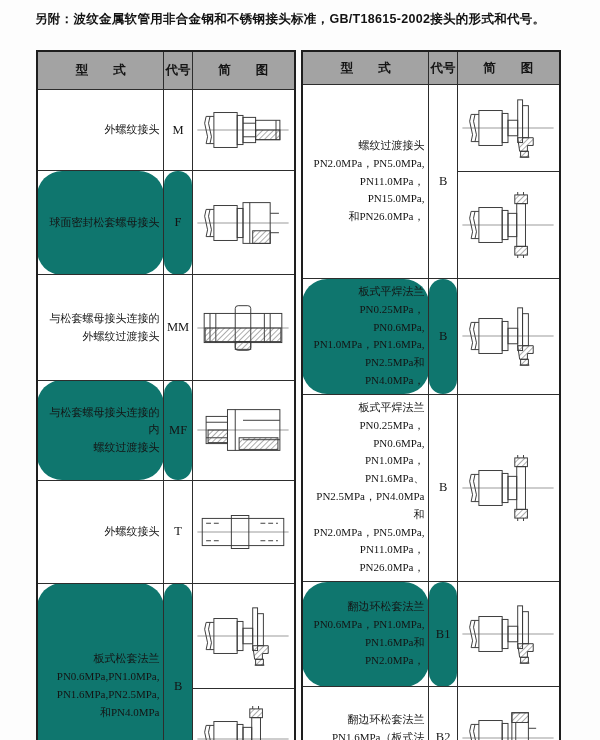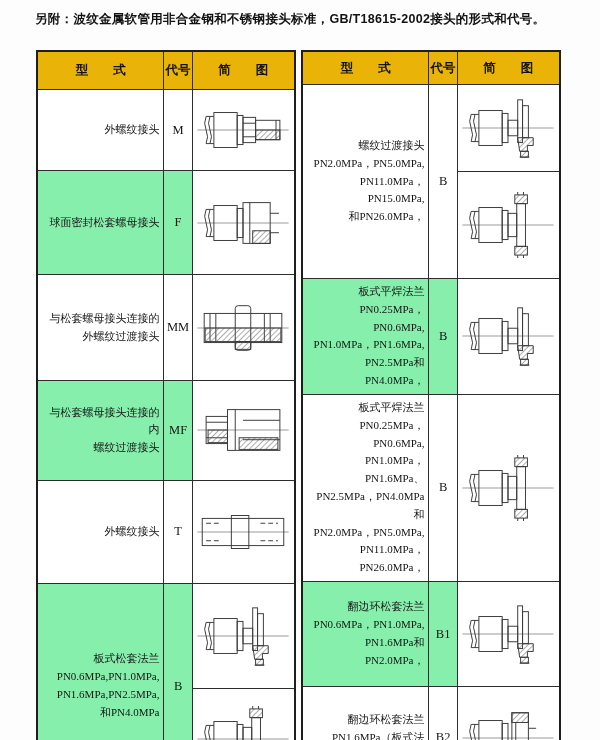--- a/index.html
+++ b/index.html
@@ -11,33 +11,33 @@
     position:absolute;left:35px;top:11px;width:540px;
     font-size:12.5px;font-weight:bold;color:#121212;letter-spacing:.3px;
   }
   .tables{position:absolute;left:36px;top:50px;display:flex;gap:5px;}
   table{
     border-collapse:collapse;table-layout:fixed;width:260px;
     border:2px solid #1e1e1e;background:#fff;
   }
   th,td{border:1px solid #2d2d2d;padding:0;color:#141414;overflow:hidden;}
   th{
-    background:#eab308;height:32px;font-size:12.5px;font-weight:bold;
+    background:#a3a3a3;height:32px;font-size:12.5px;font-weight:bold;
     text-align:center;vertical-align:middle;
   }
   td.type{
     font-family:Liberation Serif, serif;font-size:11px;line-height:1.62;
     text-align:right;vertical-align:middle;padding:4px 4px 4px 8px;
     white-space:pre-line;
   }
   td.code{
     font-family:"Liberation Serif",serif;font-size:12.5px;text-align:center;
     vertical-align:middle;
   }
-  td.hl{background:#86efac;}
+  td.hl{background:#0f766e;border-radius:25px;}
   td.diag-cell{background:#ffffff;vertical-align:middle;}
   .diag{display:flex;align-items:center;justify-content:center;width:100%;height:100%;}
   .diag svg rect,.diag svg path{stroke:#3a3a3a;stroke-width:1;fill:none;}
   .diag svg .h{fill:url(#hatch);}
   .diag svg .cl{stroke-width:.6;stroke:#555;}
   
   .h71{height:71px}.h91{height:91px}.h92{height:92px}.h87{height:87px}
   .h90{height:90px}.h88{height:88px}.h102{height:102px}.h107{height:107px}
   .h105{height:105px}.h103{height:103px}
   .hiddendefs{position:absolute;width:0;height:0;}

